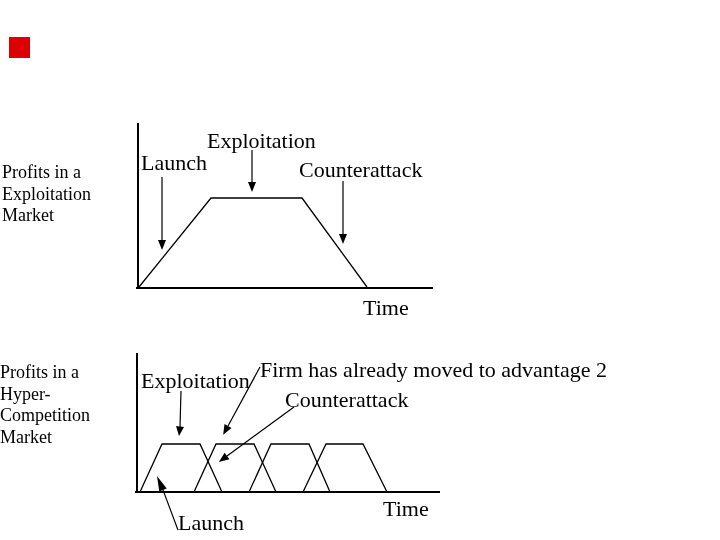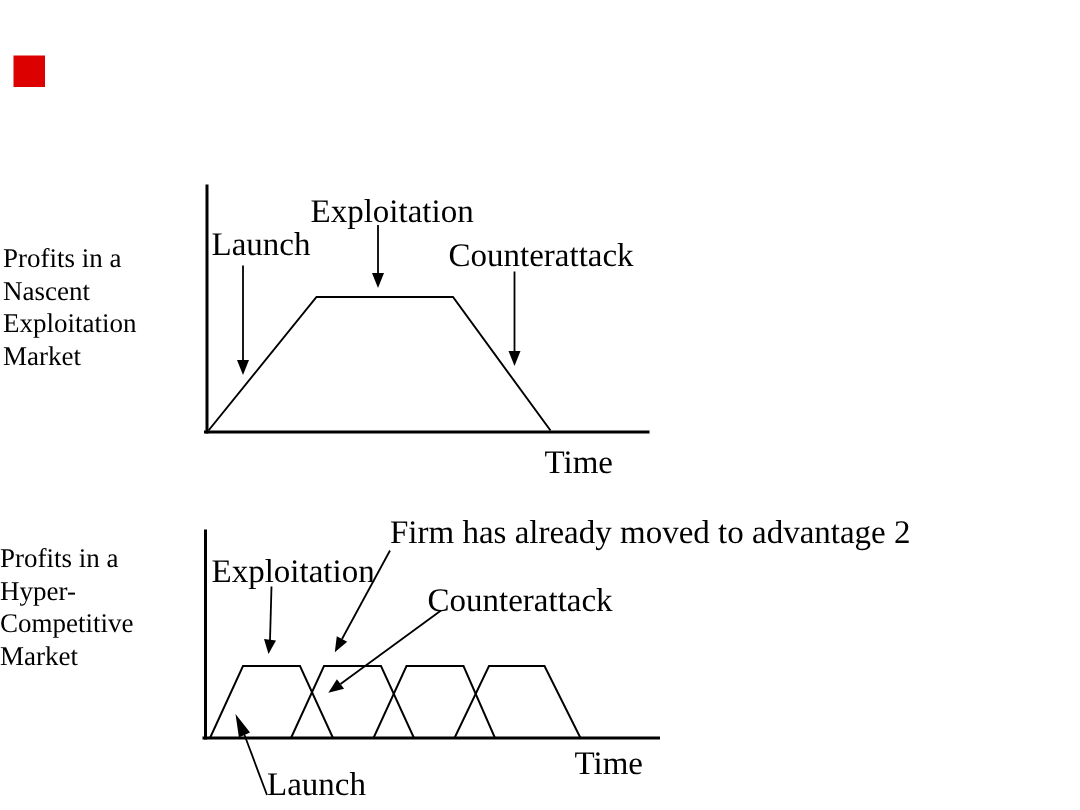--- a/index.html
+++ b/index.html
@@ -51,34 +51,33 @@
     <line class="shape arrow-line" x1="260" y1="367" x2="228" y2="426"></line>
     <polygon class="arrow-head" points="223.2,434.8 224.5,424.1 231.5,427.9"></polygon>
     <line class="shape arrow-line" x1="294" y1="407" x2="227" y2="456"></line>
     <polygon class="arrow-head" points="218.9,461.9 224.6,452.8 229.4,459.2"></polygon>
     <line class="shape arrow-line" x1="178" y1="530" x2="163" y2="490"></line>
     <polygon class="arrow-head" points="157,476 166.7,488.4 159.3,491.6"></polygon>
   </svg>
 
   <div class="side-label" style="left:2px;top:162px;width:120px;">
     <div>Profits in a</div>
-    <div>Nascent</div>
     <div>Exploitation</div>
     <div>Market</div>
   </div>
   <div class="label" style="left:141px;top:151px;">Launch</div>
   <div class="label" style="left:207px;top:129px;">Exploitation</div>
   <div class="label" style="left:299px;top:158px;">Counterattack</div>
   <div class="label" style="left:363px;top:296px;">Time</div>
 
   <div class="side-label" style="left:0px;top:362px;width:110px;">
     <div>Profits in a</div>
     <div>Hyper-</div>
-    <div>Competitive</div>
+    <div>Competition</div>
     <div>Market</div>
   </div>
   <div class="label" style="left:141px;top:369px;">Exploitation</div>
-  <div class="label" style="left:260px;top:343px;">Firm has already moved to advantage 2</div>
+  <div class="label" style="left:260px;top:358px;">Firm has already moved to advantage 2</div>
   <div class="label" style="left:285px;top:388px;">Counterattack</div>
   <div class="label" style="left:178px;top:511px;">Launch</div>
   <div class="label" style="left:383px;top:497px;">Time</div>
 
 </div>
 
 </body></html>

